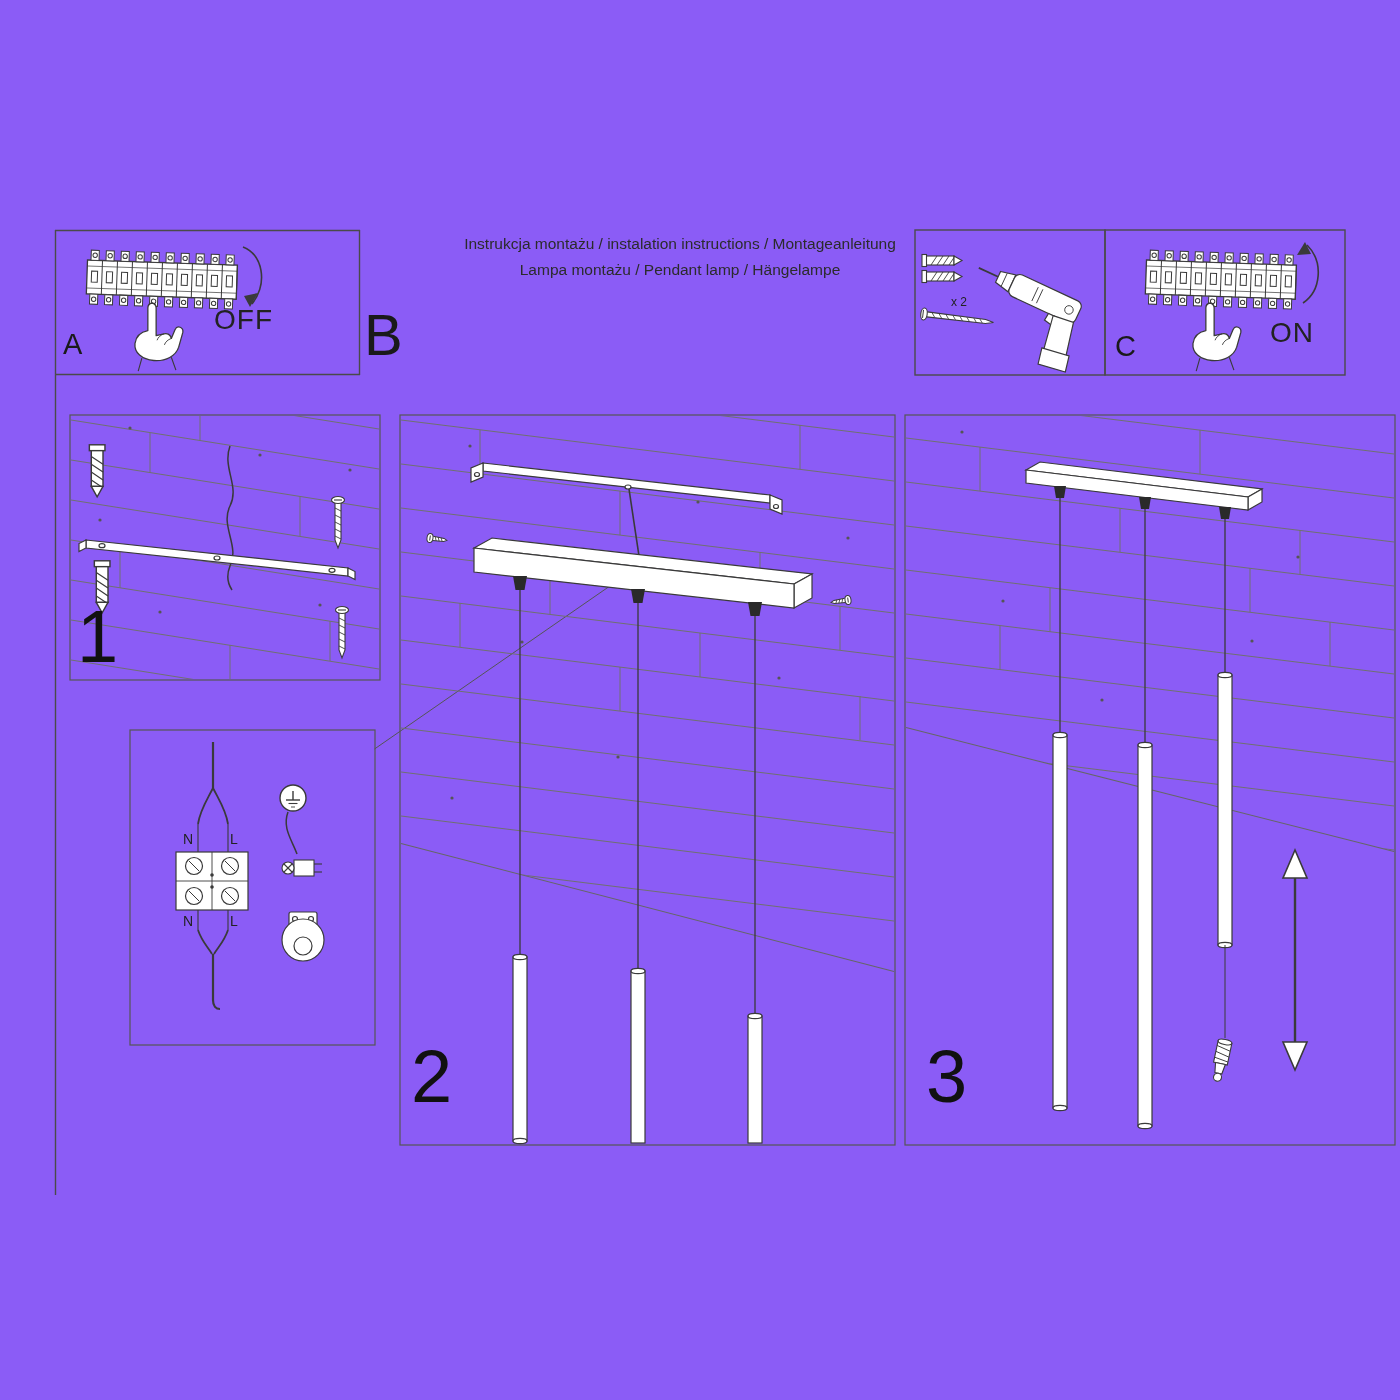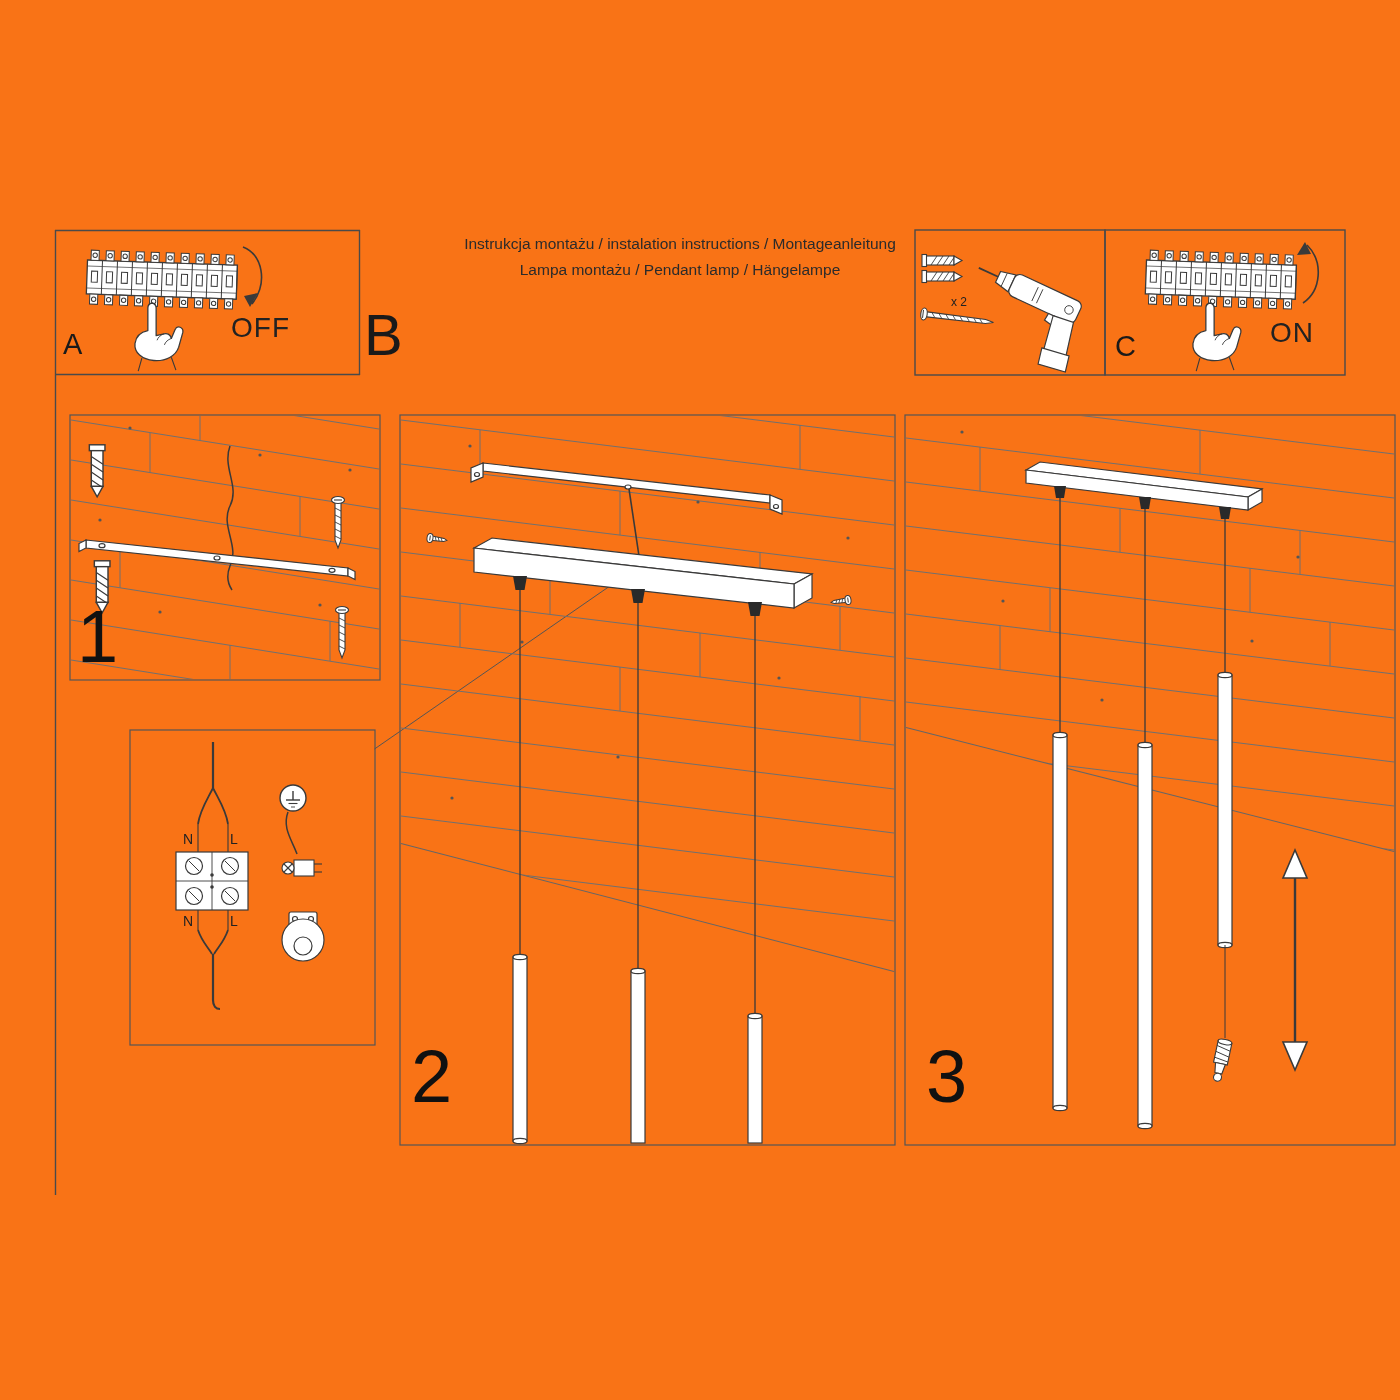--- a/index.html
+++ b/index.html
@@ -1,17 +1,17 @@
 <!DOCTYPE html>
 <html><head>
 <meta charset="utf-8">
 <style>
   html,body{margin:0;padding:0;background:#fff;}
   .stage{
-    position:relative;width:1400px;height:1400px;background:#f97316;
+    position:relative;width:1400px;height:1400px;background:#8b5cf6;
     font-family:"Liberation Sans","DejaVu Sans",sans-serif;color:#1a1a1a;overflow:hidden;
   }
   .art{position:absolute;left:0;top:0;}
   .txt{position:absolute;color:#1a1a1a;line-height:1;white-space:nowrap;}
   .title-line{width:600px;text-align:center;font-size:15.5px;color:#2b2b2b;}
   .letter-a,.letter-c{font-size:29px;}
   .letter-b{font-size:58px;}
   .switch-label{font-size:28px;letter-spacing:1px;color:#222;}
   .qty{font-size:12px;color:#222;}
   .step-num{font-size:74px;color:#111;}
@@ -386,21 +386,21 @@
         <circle cx="303" cy="940" r="21"></circle>
         <circle cx="303" cy="946" r="9"></circle>
       </g>
     </g>
   </svg>
 
   <div class="txt title-line" style="left:380px;top:236px;">Instrukcja montażu / instalation instructions / Montageanleitung</div>
   <div class="txt title-line" style="left:380px;top:262px;">Lampa montażu / Pendant lamp / Hängelampe</div>
 
   <div class="txt letter-a" style="left:63px;top:330px;">A</div>
-  <div class="txt switch-label" style="left:214px;top:314px;margin-left:17px;">OFF</div>
+  <div class="txt switch-label" style="left:214px;top:306px;">OFF</div>
 
   <div class="txt letter-b" style="left:364px;top:306px;">B</div>
 
   <div class="txt qty" style="left:951px;top:296px;">x 2</div>
 
   <div class="txt letter-c" style="left:1115px;top:332px;">C</div>
   <div class="txt switch-label" style="left:1270px;top:319px;">ON</div>
 
   <div class="txt step-num" style="left:77px;top:600px;">1</div>
   <div class="txt step-num" style="left:411px;top:1040px;">2</div>

